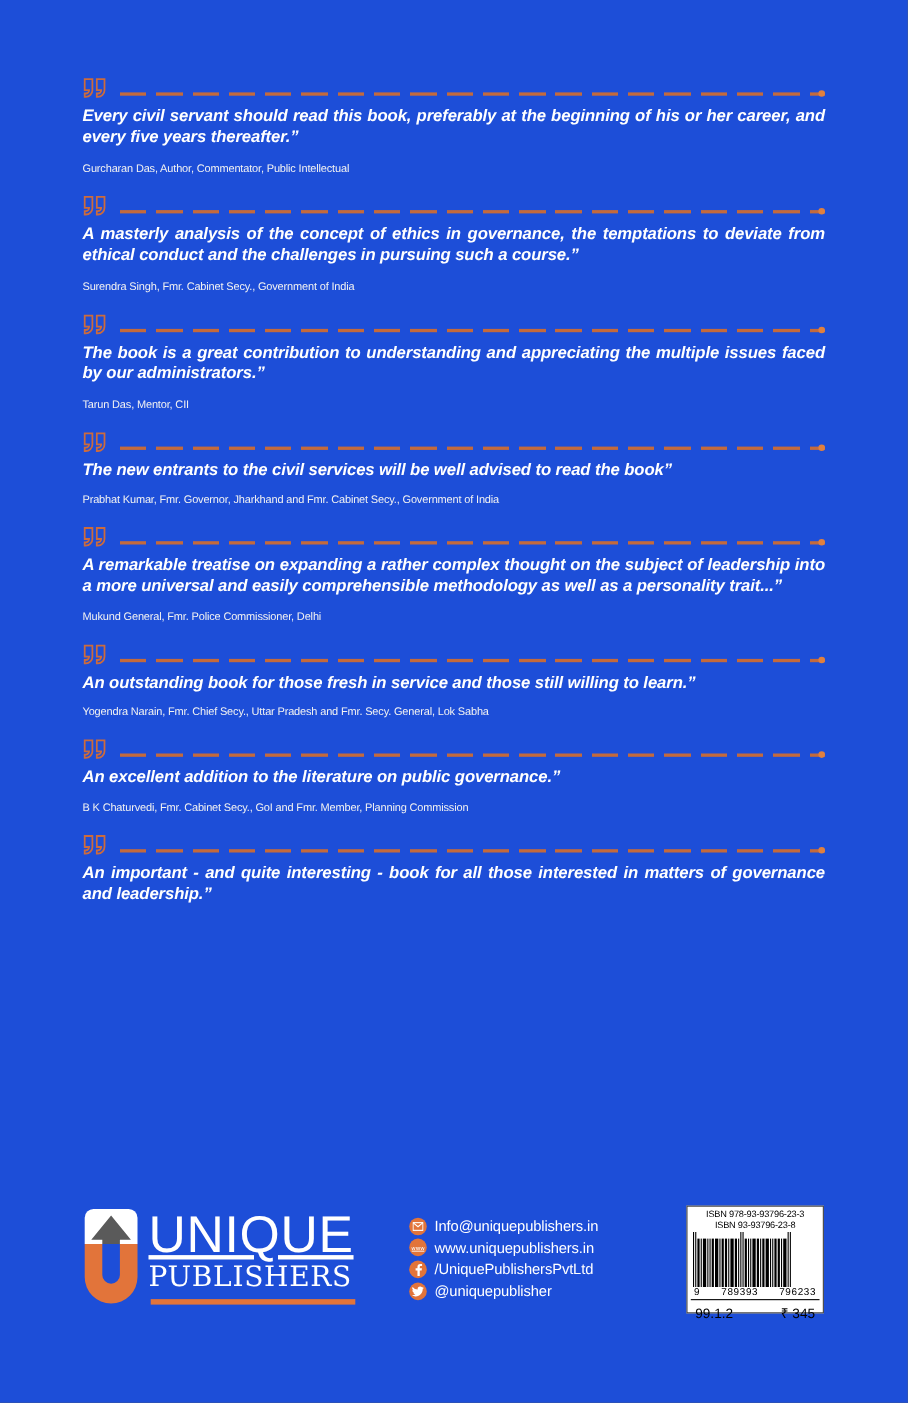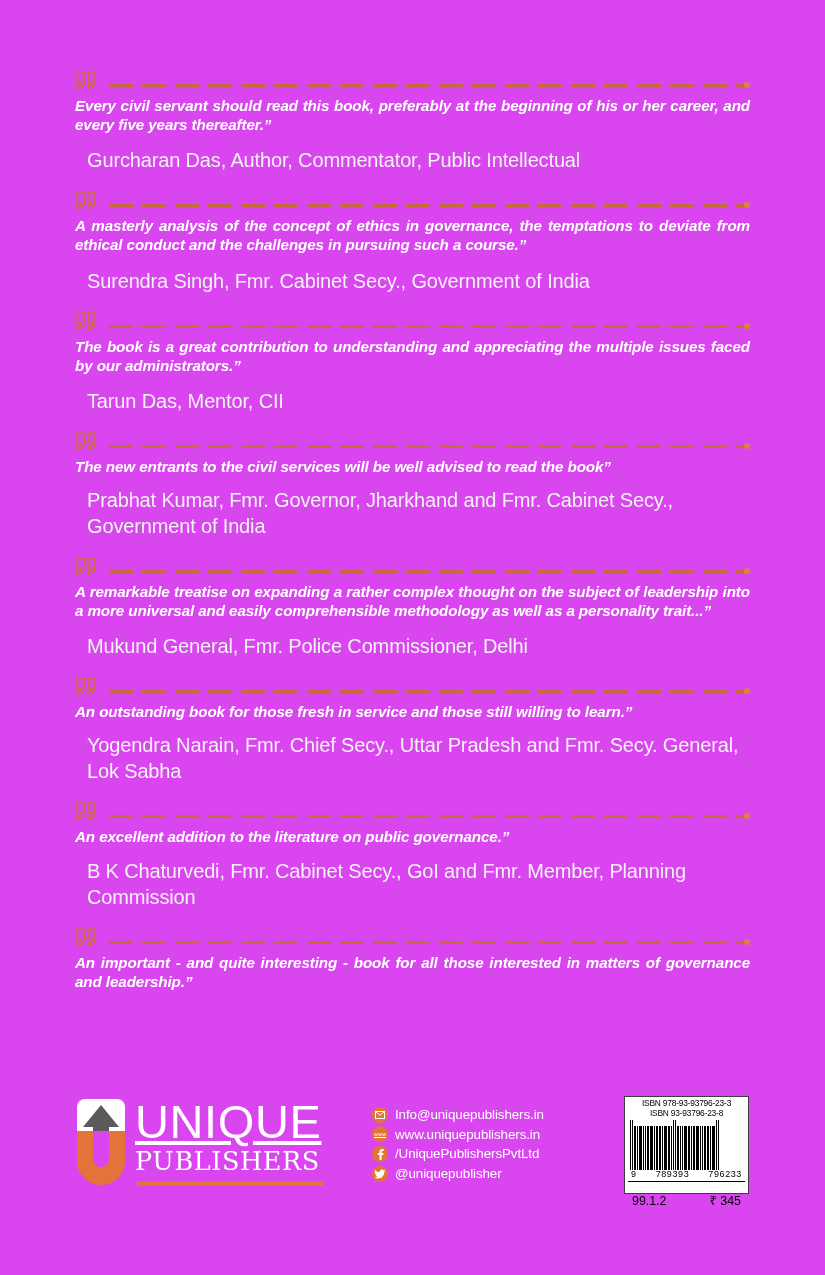--- a/index.html
+++ b/index.html
@@ -11,21 +11,21 @@
     height: 1275px;
     background: #5a5a5a;
     font-family: "Liberation Sans", sans-serif;
     overflow: hidden;
     position: relative;
   }
   .page {
     position: relative;
     width: 825px;
     height: 1275px;
-    background: #d946ef;
+    background: #1d4ed8;
     box-sizing: border-box;
   }
 
   
   .testimonials {
     position: absolute;
     left: 75px;
     top: 70px;
     width: 675px;
   }
@@ -74,23 +74,23 @@
     font-style: italic;
     font-weight: bold;
     font-size: 15.2px;
     line-height: 1.26;
     text-align: justify;
     margin: 4px 0 0 0;
     letter-spacing: -0.1px;
   }
   .quote-attrib {
     color: #f2f2f2;
-    font-size: 20px;
+    font-size: 10px;
     line-height: 1.3;
-    margin: 13px 0 0 12px;
+    margin: 13px 0 0 0;
     letter-spacing: -0.15px;
     font-weight: normal;
   }
   .qb-tight .quote-attrib { margin-top: 11px; }
 
   
   .footer {
     position: absolute;
     left: 0;
     top: 1085px;
@@ -214,21 +214,21 @@
     color: #000;
     letter-spacing: 0.6px;
     margin-top: -1px;
   }
   .price-row {
     border-top: 1px solid #000;
     margin-top: 2px;
     display: flex;
     justify-content: space-between;
     align-items: center;
-    padding: 10px 4px 0 4px;
+    padding: 3px 4px 0 4px;
     font-size: 12.4px;
     color: #000;
     font-family: "Liberation Sans", sans-serif;
   }
 </style>
 </head>
 <body>
 
 <div class="page">
 

